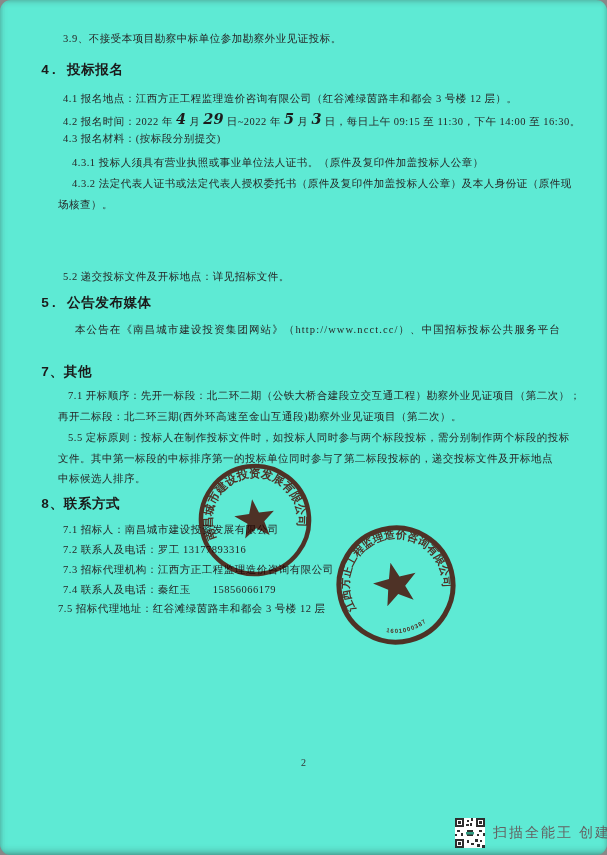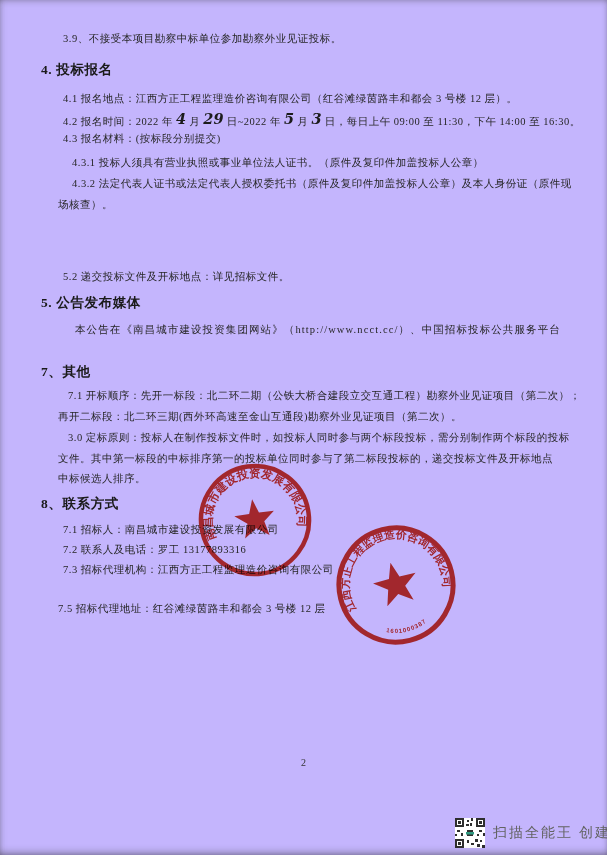--- a/index.html
+++ b/index.html
@@ -2,24 +2,25 @@
 <html><head>
 <meta charset="utf-8">
 <style>
   * { margin: 0; padding: 0; box-sizing: border-box; }
   html, body { background: #888; }
   .page {
     position: relative;
     width: 607px;
     height: 855px;
     margin: 0 auto;
-    background: #c4b5fd;
+    background: #5eead4;
     overflow: hidden;
     font-family: "Liberation Serif", "DejaVu Serif", serif;
     color: #262626;
+    border-radius: 11px;
   }
   
   .page::after {
     content: "";
     position: absolute; inset: 0;
     pointer-events: none;
     box-shadow:
       inset 0 5px 7px -5px rgba(60,60,60,.45),
       inset 5px 0 7px -5px rgba(60,60,60,.30),
       inset -4px 0 6px -5px rgba(60,60,60,.25),
@@ -29,21 +30,21 @@
     position: absolute;
     white-space: nowrap;
     font-size: 10.5px;
     letter-spacing: 0.5px;
     line-height: 14px;
     color: #262626;
   }
   .heading {
     position: absolute;
     white-space: nowrap;
-    font-family: Liberation Serif, serif;
+    font-family: Liberation Mono, monospace;
     font-weight: 700;
     font-size: 13.5px;
     letter-spacing: 0.6px;
     color: #1b1b1b;
   }
   .spaced { letter-spacing: 1.1px; }
   .hw {
     font-family: "DejaVu Serif", serif;
     font-style: italic;
     font-weight: 700;
@@ -88,44 +89,45 @@
 
 <div class="page">
 
   <div class="line" style="left:63px;top:32px">3.9、不接受本项目勘察中标单位参加勘察外业见证投标。</div>
 
   <div class="heading" style="left:41px;top:61px">4. 投标报名</div>
 
   <div class="line" style="left:63px;top:92px">4.1 报名地点：江西方正工程监理造价咨询有限公司（红谷滩绿茵路丰和都会 3 号楼 12 层）。</div>
 
   <div class="line" style="left:63px;top:113px">
-    <span>4.2 报名时间：2022 年 </span><span class="hw">4</span><span> 月 </span><span class="hw">29</span><span> 日~2022 年 </span><span class="hw">5</span><span> 月 </span><span class="hw">3</span><span> 日，每日上午 09:00 至 11:30，下午 14:00 至 16:30。</span>
+    <span>4.2 报名时间：2022 年 </span><span class="hw">4</span><span> 月 </span><span class="hw">29</span><span> 日~2022 年 </span><span class="hw">5</span><span> 月 </span><span class="hw">3</span><span> 日，每日上午 09:15 至 11:30，下午 14:00 至 16:30。</span>
   </div>
 
   <div class="line" style="left:63px;top:132px">4.3  报名材料：(按标段分别提交)</div>
   <div class="line" style="left:72px;top:156px">4.3.1 投标人须具有营业执照或事业单位法人证书。（原件及复印件加盖投标人公章）</div>
   <div class="line" style="left:72px;top:177px">4.3.2 法定代表人证书或法定代表人授权委托书（原件及复印件加盖投标人公章）及本人身份证（原件现</div>
   <div class="line" style="left:58px;top:198px">场核查）。</div>
 
   <div class="line" style="left:63px;top:270px">5.2 递交投标文件及开标地点：详见招标文件。</div>
 
   <div class="heading" style="left:41px;top:294px">5. 公告发布媒体</div>
   <div class="line spaced" style="left:75px;top:323px">本公告在《南昌城市建设投资集团网站》（http://www.ncct.cc/）、中国招标投标公共服务平台</div>
 
   <div class="heading" style="left:41px;top:363px">7、其他</div>
   <div class="line" style="left:68px;top:389px">7.1 开标顺序：先开一标段：北二环二期（公铁大桥合建段立交互通工程）勘察外业见证项目（第二次）；</div>
   <div class="line" style="left:58px;top:410px">再开二标段：北二环三期(西外环高速至金山互通段)勘察外业见证项目（第二次）。</div>
-  <div class="line" style="left:68px;top:431px">3.0 定标原则：投标人在制作投标文件时，如投标人同时参与两个标段投标，需分别制作两个标段的投标</div>
+  <div class="line" style="left:68px;top:431px">5.5 定标原则：投标人在制作投标文件时，如投标人同时参与两个标段投标，需分别制作两个标段的投标</div>
   <div class="line" style="left:58px;top:452px">文件。其中第一标段的中标排序第一的投标单位同时参与了第二标段投标的，递交投标文件及开标地点</div>
   <div class="line" style="left:58px;top:472px">中标候选人排序。</div>
 
   <div class="heading" style="left:41px;top:495px">8、联系方式</div>
   <div class="line" style="left:63px;top:523px">7.1 招标人：南昌城市建设投资发展有限公司</div>
   <div class="line" style="left:63px;top:543px">7.2 联系人及电话：罗工  13177893316</div>
   <div class="line" style="left:63px;top:563px">7.3 招标代理机构：江西方正工程监理造价咨询有限公司</div>
+  <div class="line" style="left:63px;top:583px">7.4 联系人及电话：秦红玉　　15856066179</div>
   <div class="line" style="left:58px;top:602px">7.5 招标代理地址：红谷滩绿茵路丰和都会 3 号楼 12 层</div>
 
   <svg class="seal" style="left:196px;top:461px" width="118" height="118" viewBox="0 0 118 118">
     <g transform="rotate(-8 59 59)">
       <circle cx="59" cy="59" r="54" fill="none" stroke="#cf241b" stroke-width="4.5"></circle>
       <polygon fill="#cf241b" points="59,38 63.94,52.2 78.97,52.51 67.99,61.6 71.34,75.99 59,67.4 46.66,75.99 51.01,61.6 39.03,52.51 54.06,52.2"></polygon>
       <path id="sealArc1" d="M 20 77.2 A 43 43 0 1 1 98 77.2" fill="none"></path>
       <text font-size="11.5" fill="#cf241b">
         <textPath href="#sealArc1" startOffset="50%" text-anchor="middle">南昌城市建设投资发展有限公司</textPath>
       </text>

